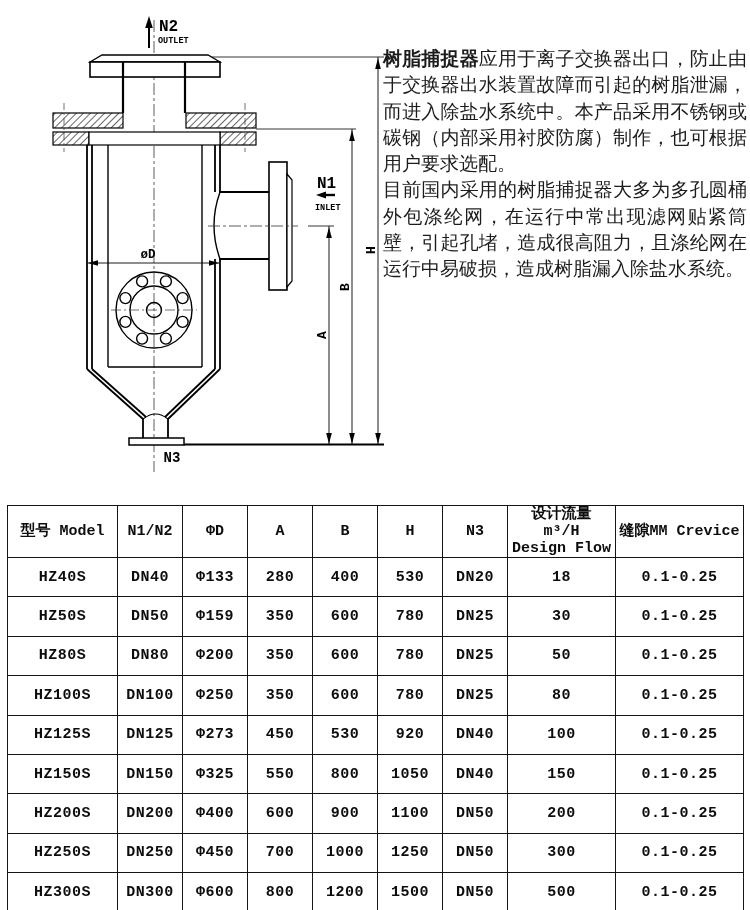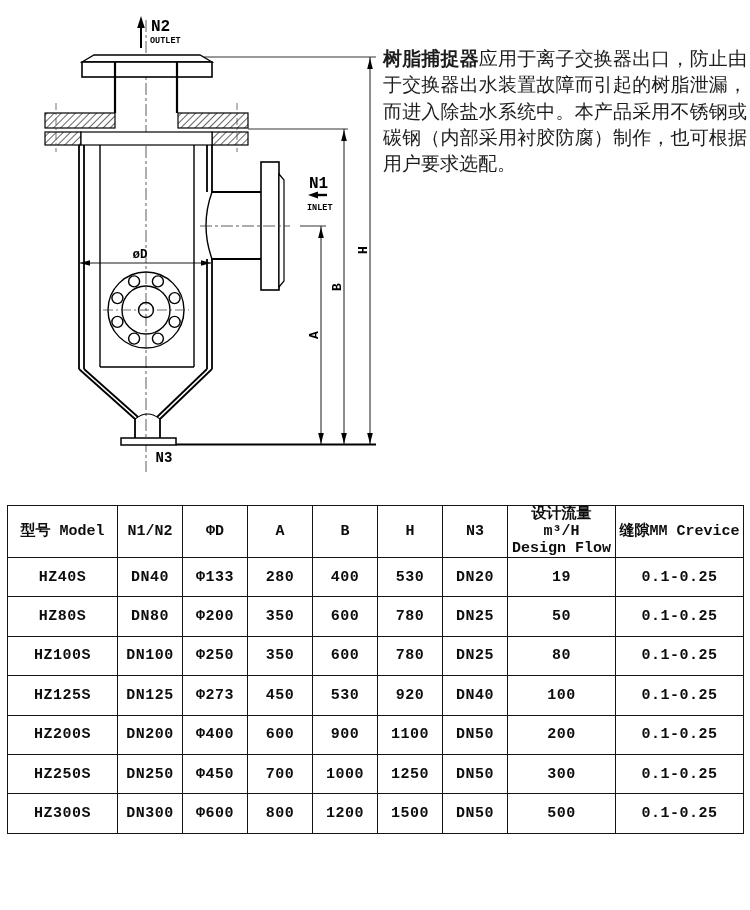--- a/index.html
+++ b/index.html
@@ -1,21 +1,21 @@
 <!DOCTYPE html>
 <html><head>
 <meta charset="utf-8">
 <style>
   html,body{margin:0;padding:0;background:#fff;}
   .page{
     position:relative;width:750px;height:910px;background:#ffffff;
     font-family:"Liberation Serif","DejaVu Serif",serif;color:#111;overflow:hidden;
   }
   
-  .drawing{position:absolute;left:4px;top:0;width:380px;height:500px;text-align:right;}
+  .drawing{position:absolute;left:12px;top:0;width:380px;height:500px;text-align:right;}
   .drawing svg{display:block;width:100%;height:100%;}
   .drawing text{font-family:"Liberation Mono","DejaVu Sans Mono",monospace;font-weight:bold;fill:#000;}
   
   .description{
     position:absolute;left:383px;top:46px;width:364px;
     font-size:19px;line-height:26.3px;text-align:justify;color:#1c1c1c;
   }
   .description p{margin:0;padding:0;font-family:Liberation Serif, serif;}
   .description .lead{font-weight:bold;}
   
@@ -157,20 +157,21 @@
         <polygon points="366,444 363.2,433 368.8,433" fill="#000"></polygon>
       </g>
       <text x="311" y="338" font-size="13" text-anchor="middle" transform="rotate(-90 311 335)">A</text>
       <text x="334" y="290" font-size="13" text-anchor="middle" transform="rotate(-90 334 287)">B</text>
       <text x="360" y="253" font-size="13" text-anchor="middle" transform="rotate(-90 360 250)">H</text>
     </svg>
   </div>
 
   <div class="description">
     <p><span class="lead">树脂捕捉器</span><span>应用于离子交换器出口，防止由于交换器出水装置故障而引起的树脂泄漏，而进入除盐水系统中。本产品采用不锈钢或碳钢（内部采用衬胶防腐）制作，也可根据用户要求选配。</span></p>
+    <p>目前国内采用的树脂捕捉器大多为多孔圆桶外包涤纶网，在运行中常出现滤网贴紧筒壁，引起孔堵，造成很高阻力，且涤纶网在运行中易破损，造成树脂漏入除盐水系统。</p>
   </div>
 
   <table class="spec">
     <colgroup>
       <col style="width:110px">
         <col style="width:65px">
         <col style="width:65px">
       <col style="width:65px">
         <col style="width:65px">
         <col style="width:65px">
@@ -194,21 +195,32 @@
     </thead>
     <tbody>
         <tr>
           <td>HZ40S</td>
           <td>DN40</td>
           <td>Φ133</td>
           <td>280</td>
           <td>400</td>
           <td>530</td>
           <td>DN20</td>
-          <td>19</td>
+          <td>18</td>
+          <td>0.1-0.25</td>
+        </tr>
+        <tr>
+          <td>HZ50S</td>
+          <td>DN50</td>
+          <td>Φ159</td>
+          <td>350</td>
+          <td>600</td>
+          <td>780</td>
+          <td>DN25</td>
+          <td>30</td>
           <td>0.1-0.25</td>
         </tr>
         <tr>
           <td>HZ80S</td>
           <td>DN80</td>
           <td>Φ200</td>
           <td>350</td>
           <td>600</td>
           <td>780</td>
           <td>DN25</td>
@@ -231,20 +243,31 @@
           <td>DN125</td>
           <td>Φ273</td>
           <td>450</td>
           <td>530</td>
           <td>920</td>
           <td>DN40</td>
           <td>100</td>
           <td>0.1-0.25</td>
         </tr>
         <tr>
+          <td>HZ150S</td>
+          <td>DN150</td>
+          <td>Φ325</td>
+          <td>550</td>
+          <td>800</td>
+          <td>1050</td>
+          <td>DN40</td>
+          <td>150</td>
+          <td>0.1-0.25</td>
+        </tr>
+        <tr>
           <td>HZ200S</td>
           <td>DN200</td>
           <td>Φ400</td>
           <td>600</td>
           <td>900</td>
           <td>1100</td>
           <td>DN50</td>
           <td>200</td>
           <td>0.1-0.25</td>
         </tr>

